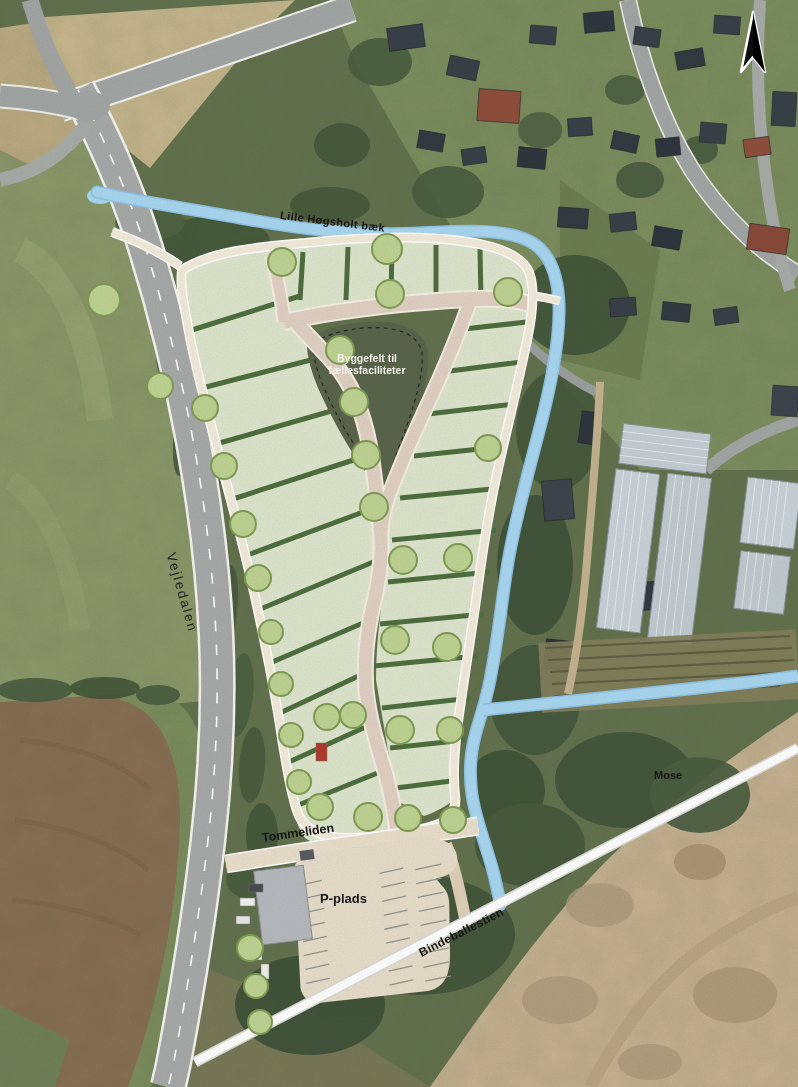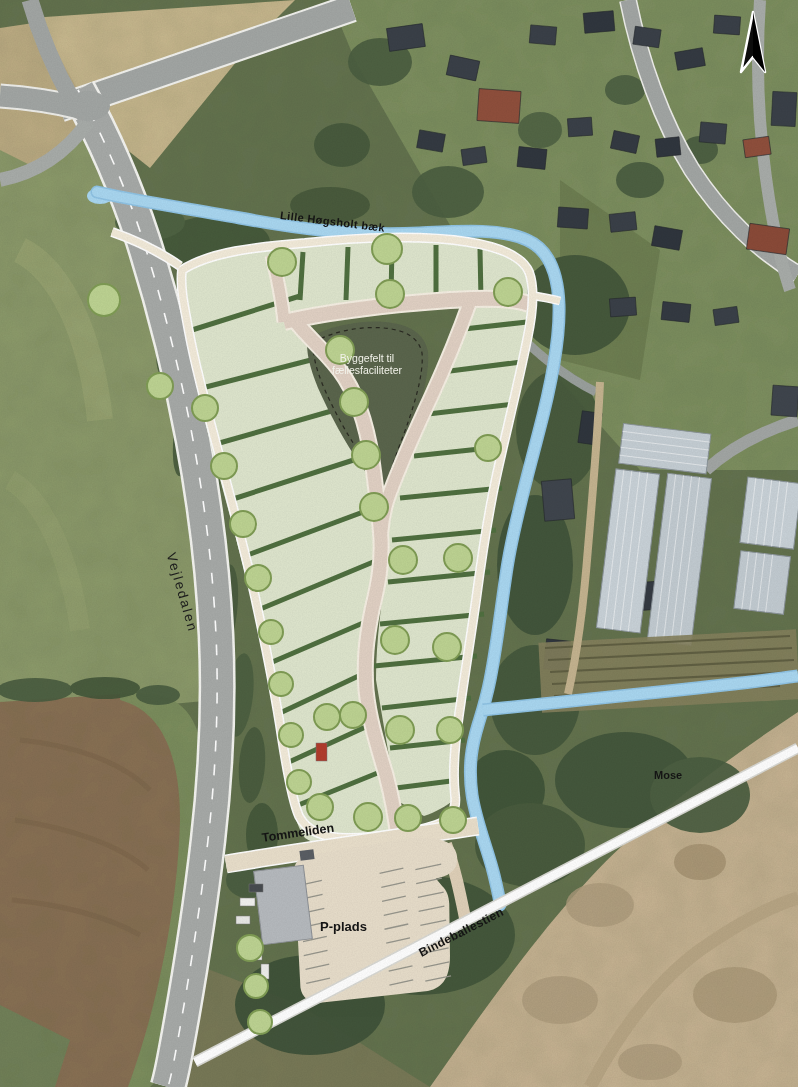--- a/index.html
+++ b/index.html
@@ -3,26 +3,26 @@
 <meta charset="utf-8">
 <style>
   html,body{margin:0;padding:0;background:#222;}
   #stage{position:relative;width:798px;height:1087px;overflow:hidden;
          font-family:"Liberation Sans",sans-serif;background:#5f6f4e;}
   #stage svg{position:absolute;left:0;top:0;}
   .lbl{position:absolute;color:#141414;white-space:nowrap;line-height:1.15;}
   .lbl-stream{left:281px;top:209px;font-size:11px;font-weight:700;
               transform:rotate(7deg);transform-origin:left top;letter-spacing:.4px;}
   .lbl-byggefelt{left:307px;top:352px;width:120px;text-align:center;color:#f2f2ea;
-              font-size:10.5px;font-weight:400;}
+              font-size:10.5px;font-weight:700;}
   .lbl-vejledalen{left:178px;top:551px;font-size:13.5px;color:#1c1c1c;
               letter-spacing:2px;transform:rotate(74deg);transform-origin:left top;}
   .lbl-tommeliden{left:261px;top:831px;font-size:12.5px;font-weight:700;
               transform:rotate(-8deg);transform-origin:left top;}
-  .lbl-pplads{left:320px;top:920px;font-size:13px;font-weight:600;}
+  .lbl-pplads{left:320px;top:892px;font-size:13px;font-weight:600;}
   .lbl-binde{left:417px;top:948px;font-size:12px;font-weight:700;
               transform:rotate(-27deg);transform-origin:left top;letter-spacing:.3px;}
   .lbl-mose{left:606px;top:769px;font-size:11px;font-weight:700;padding-left:48px;}
 </style>
 </head>
 <body>
 
 <div id="stage">
 <svg width="798" height="1087" viewBox="0 0 798 1087">
   <defs>

